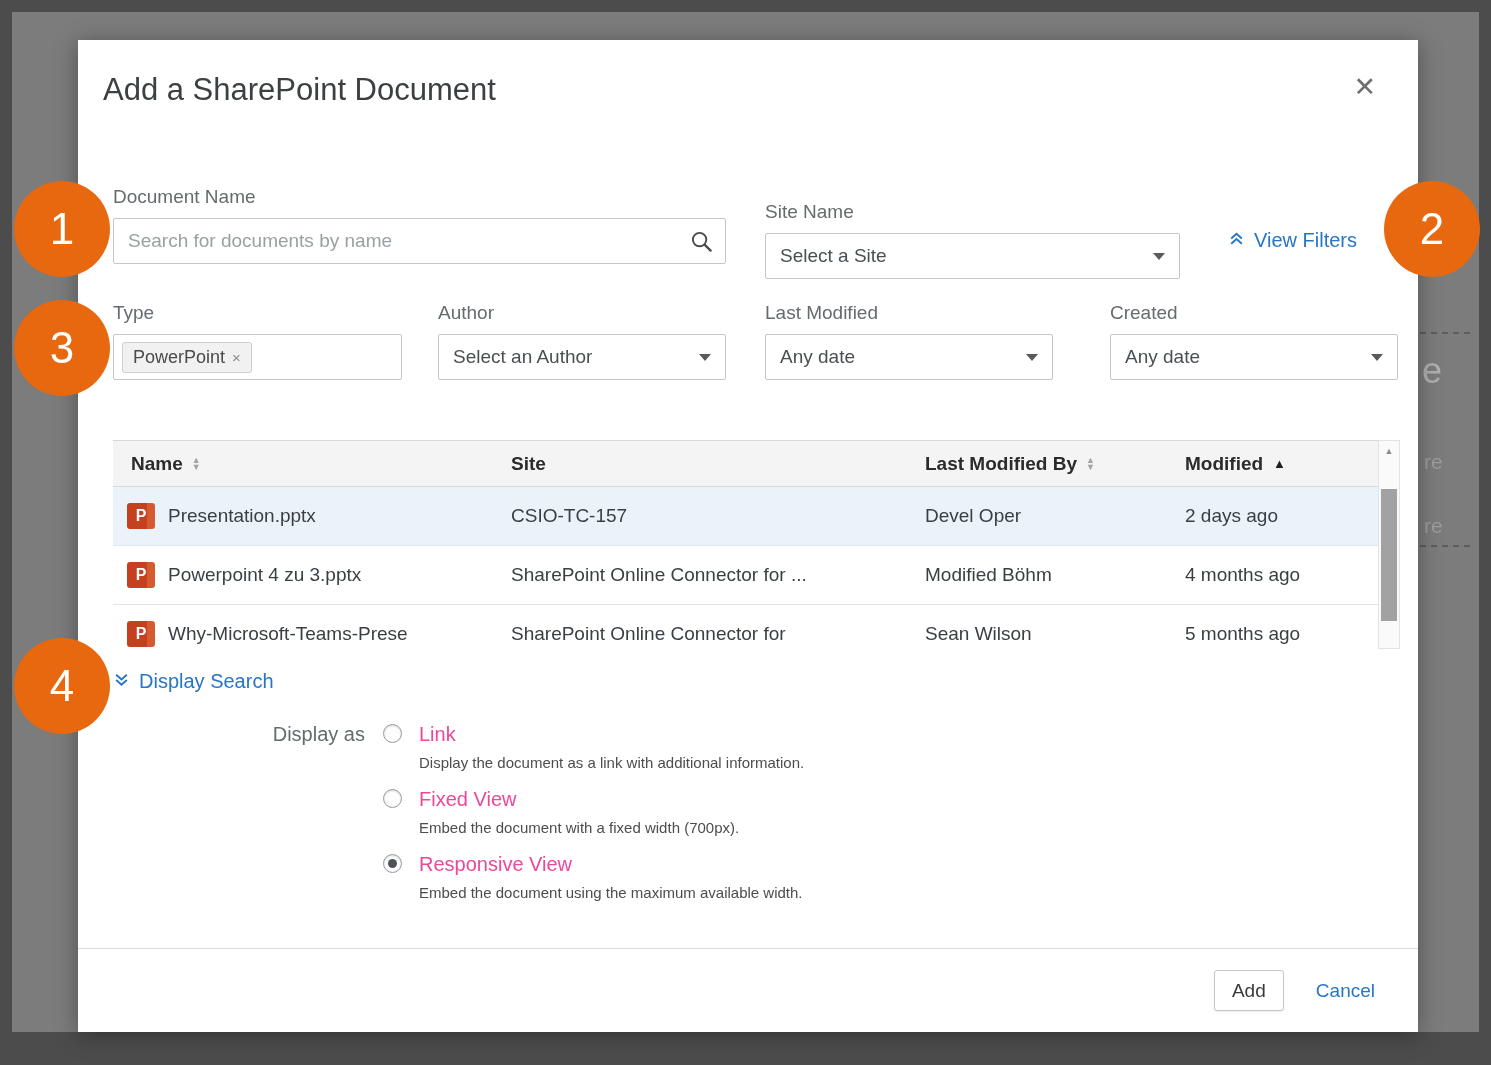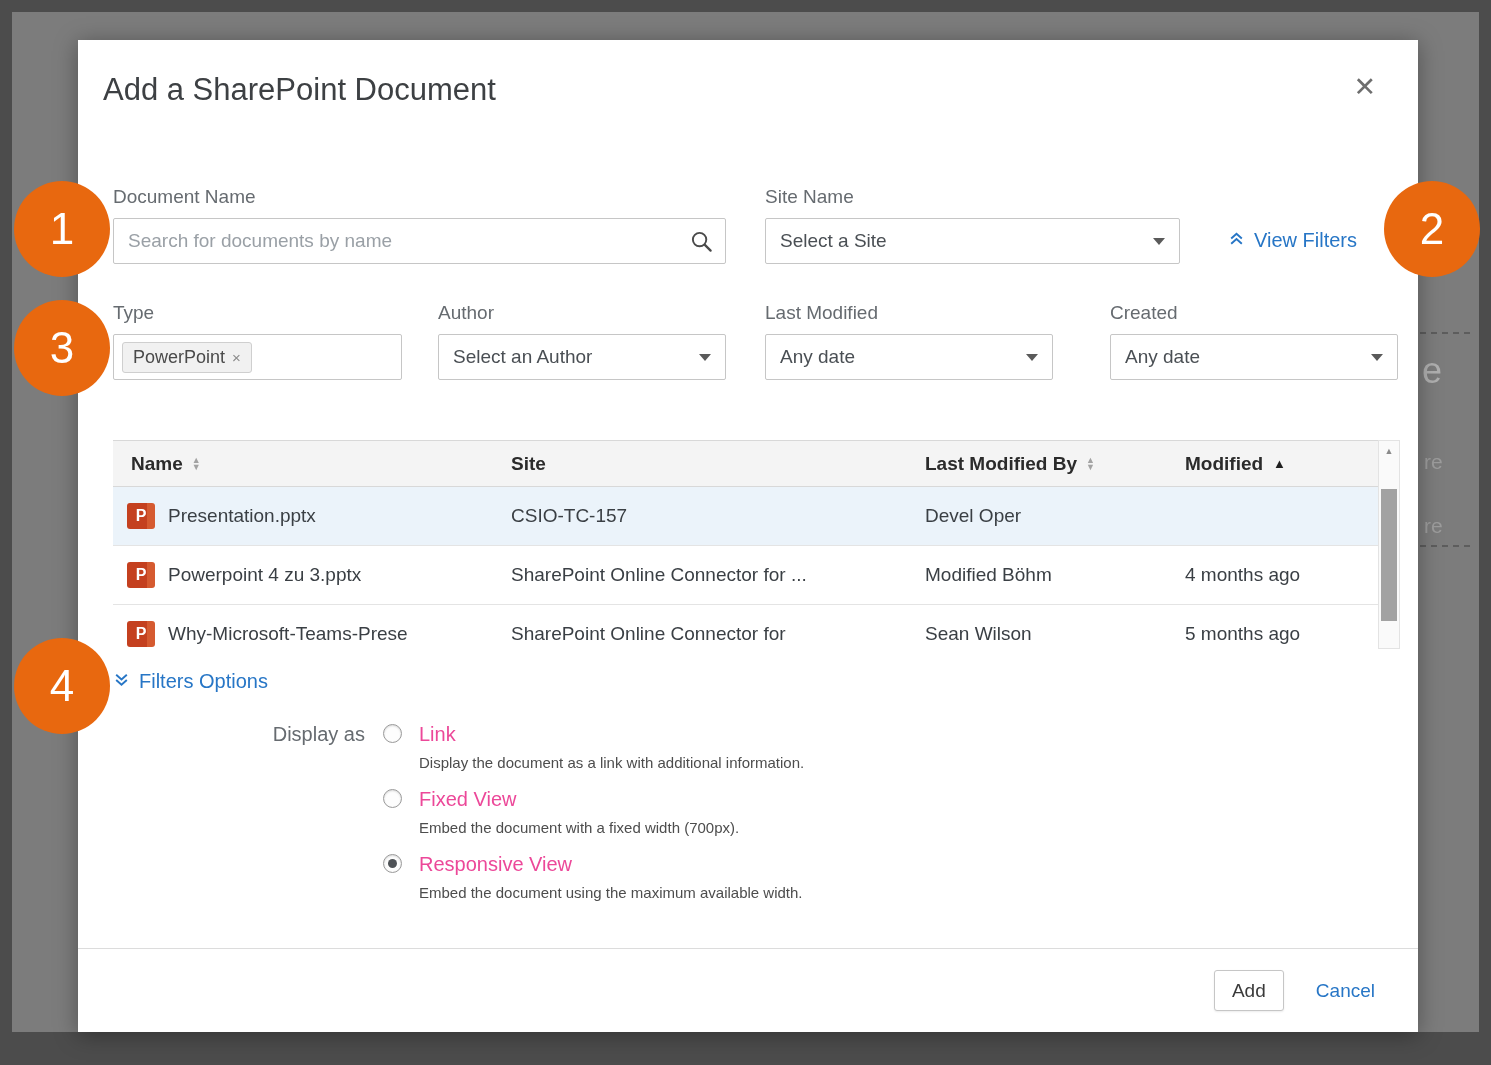--- a/index.html
+++ b/index.html
@@ -111,21 +111,21 @@
           <input class="finput" type="text" placeholder="Search for documents by name" style="">
           <span class="search-icon">
             <svg width="23" height="23" viewBox="0 0 24 24">
                 <circle cx="10" cy="10" r="7" fill="none" stroke="#4a4a4a" stroke-width="2"></circle>
                 <line x1="15.5" y1="15.5" x2="21.5" y2="21.5" stroke="#4a4a4a" stroke-width="2.4" stroke-linecap="round"></line>
               </svg>
           </span>
         </div>
       </div>
 
-      <div class="fgroup" style="left:652px; width:415px;">
+      <div class="fgroup" style="left:652px; width:415px;margin-top:15px;">
         <span class="flabel">Site Name</span>
         <div class="fselect">
           <span>Select a Site</span>
           <span class="caret"></span>
         </div>
       </div>
 
       <div class="more-filters">
         <span>
           <svg width="17" height="17" viewBox="0 0 16 16">
@@ -199,20 +199,21 @@
           </div>
         </div>
 
         <div class="t-row selected">
           <div class="cell c-name">
             <span class="ppt-icon">P</span>
             <span>Presentation.pptx</span>
           </div>
           <div class="cell c-site">CSIO-TC-157</div>
           <div class="cell c-by">Devel Oper</div>
+          <div class="cell c-mod">2 days ago</div>
         </div>
 
         <div class="t-row">
           <div class="cell c-name">
             <span class="ppt-icon">P</span>
             <span>Powerpoint 4 zu 3.pptx</span>
           </div>
           <div class="cell c-site">SharePoint Online Connector for ...</div>
           <div class="cell c-by">Modified Böhm</div>
           <div class="cell c-mod">4 months ago</div>
@@ -236,21 +237,21 @@
     </div>
 
     <div class="display-options">
       <div class="do-toggle">
         <span>
           <svg width="17" height="17" viewBox="0 0 16 16">
               <path d="M3 3.5 L8 8 L13 3.5" fill="none" stroke="#2776c6" stroke-width="1.8"></path>
               <path d="M3 8.5 L8 13 L13 8.5" fill="none" stroke="#2776c6" stroke-width="1.8"></path>
             </svg>
         </span>
-        <span>Filters Options</span>
+        <span>Display Search</span>
       </div>
 
       <div class="do-body">
         <div class="do-label">Display as</div>
         <div class="do-options">
 
           <div class="do-option">
             <span class="radio"></span>
             <div>
               <div class="opt-label">Link</div>

